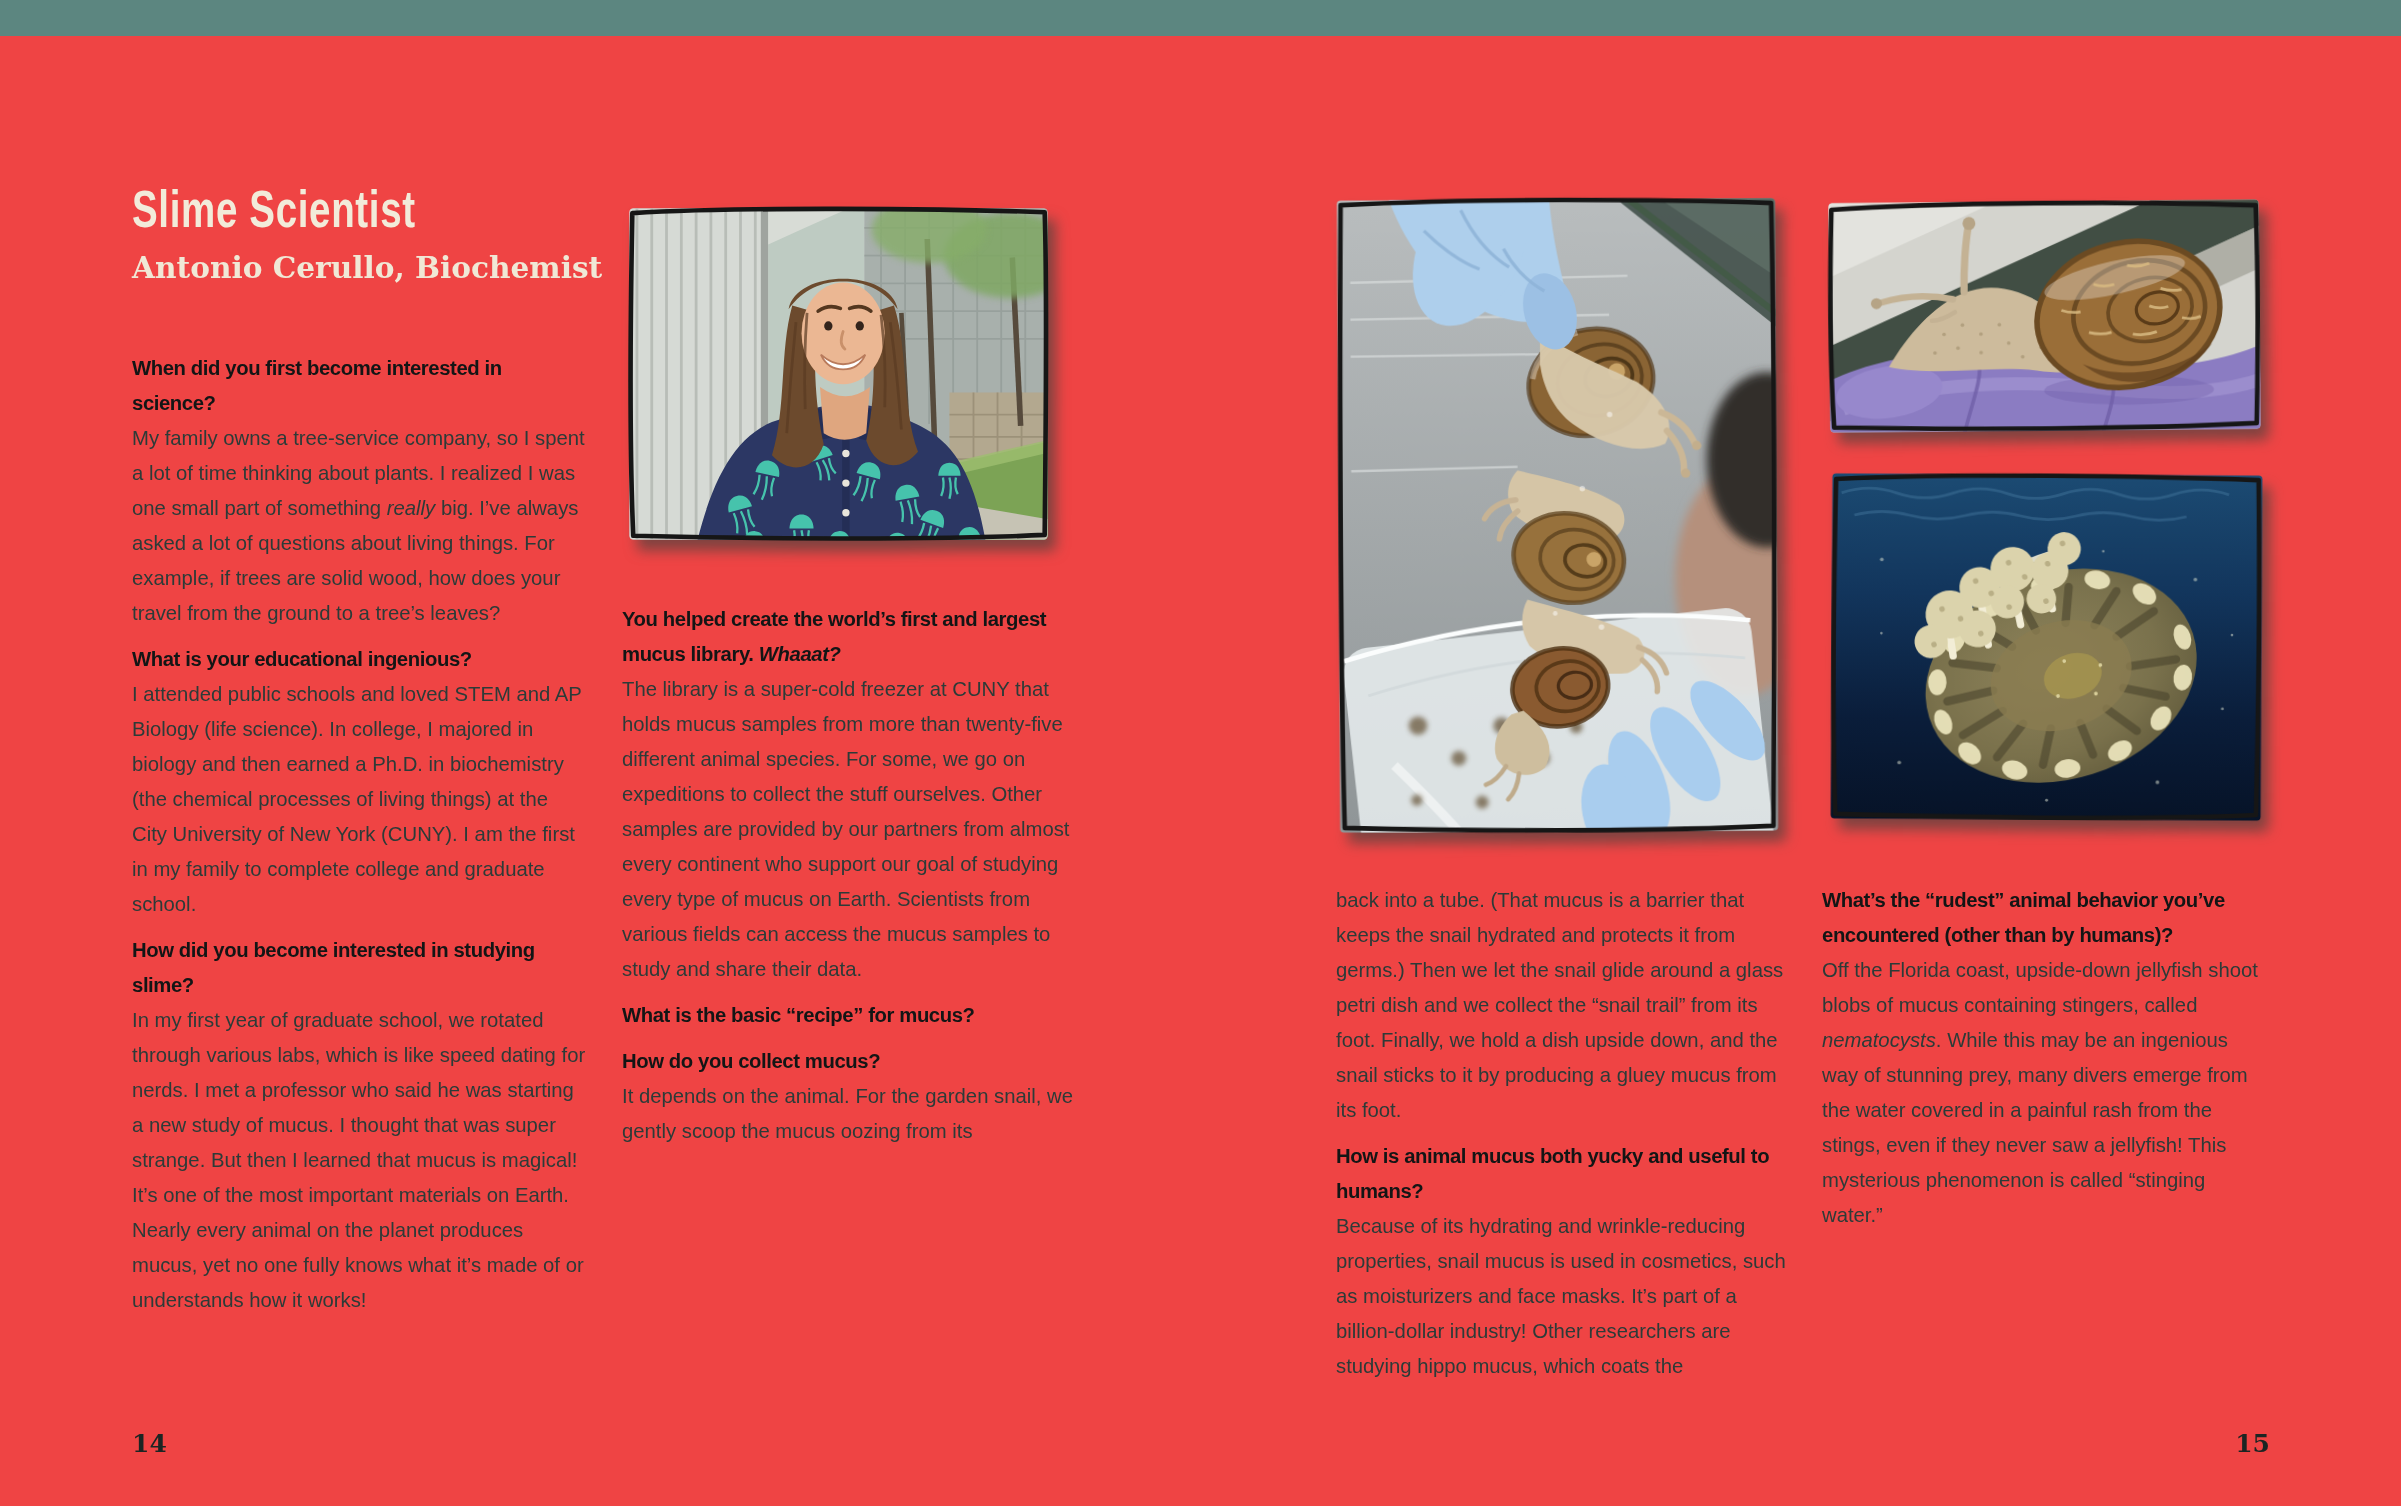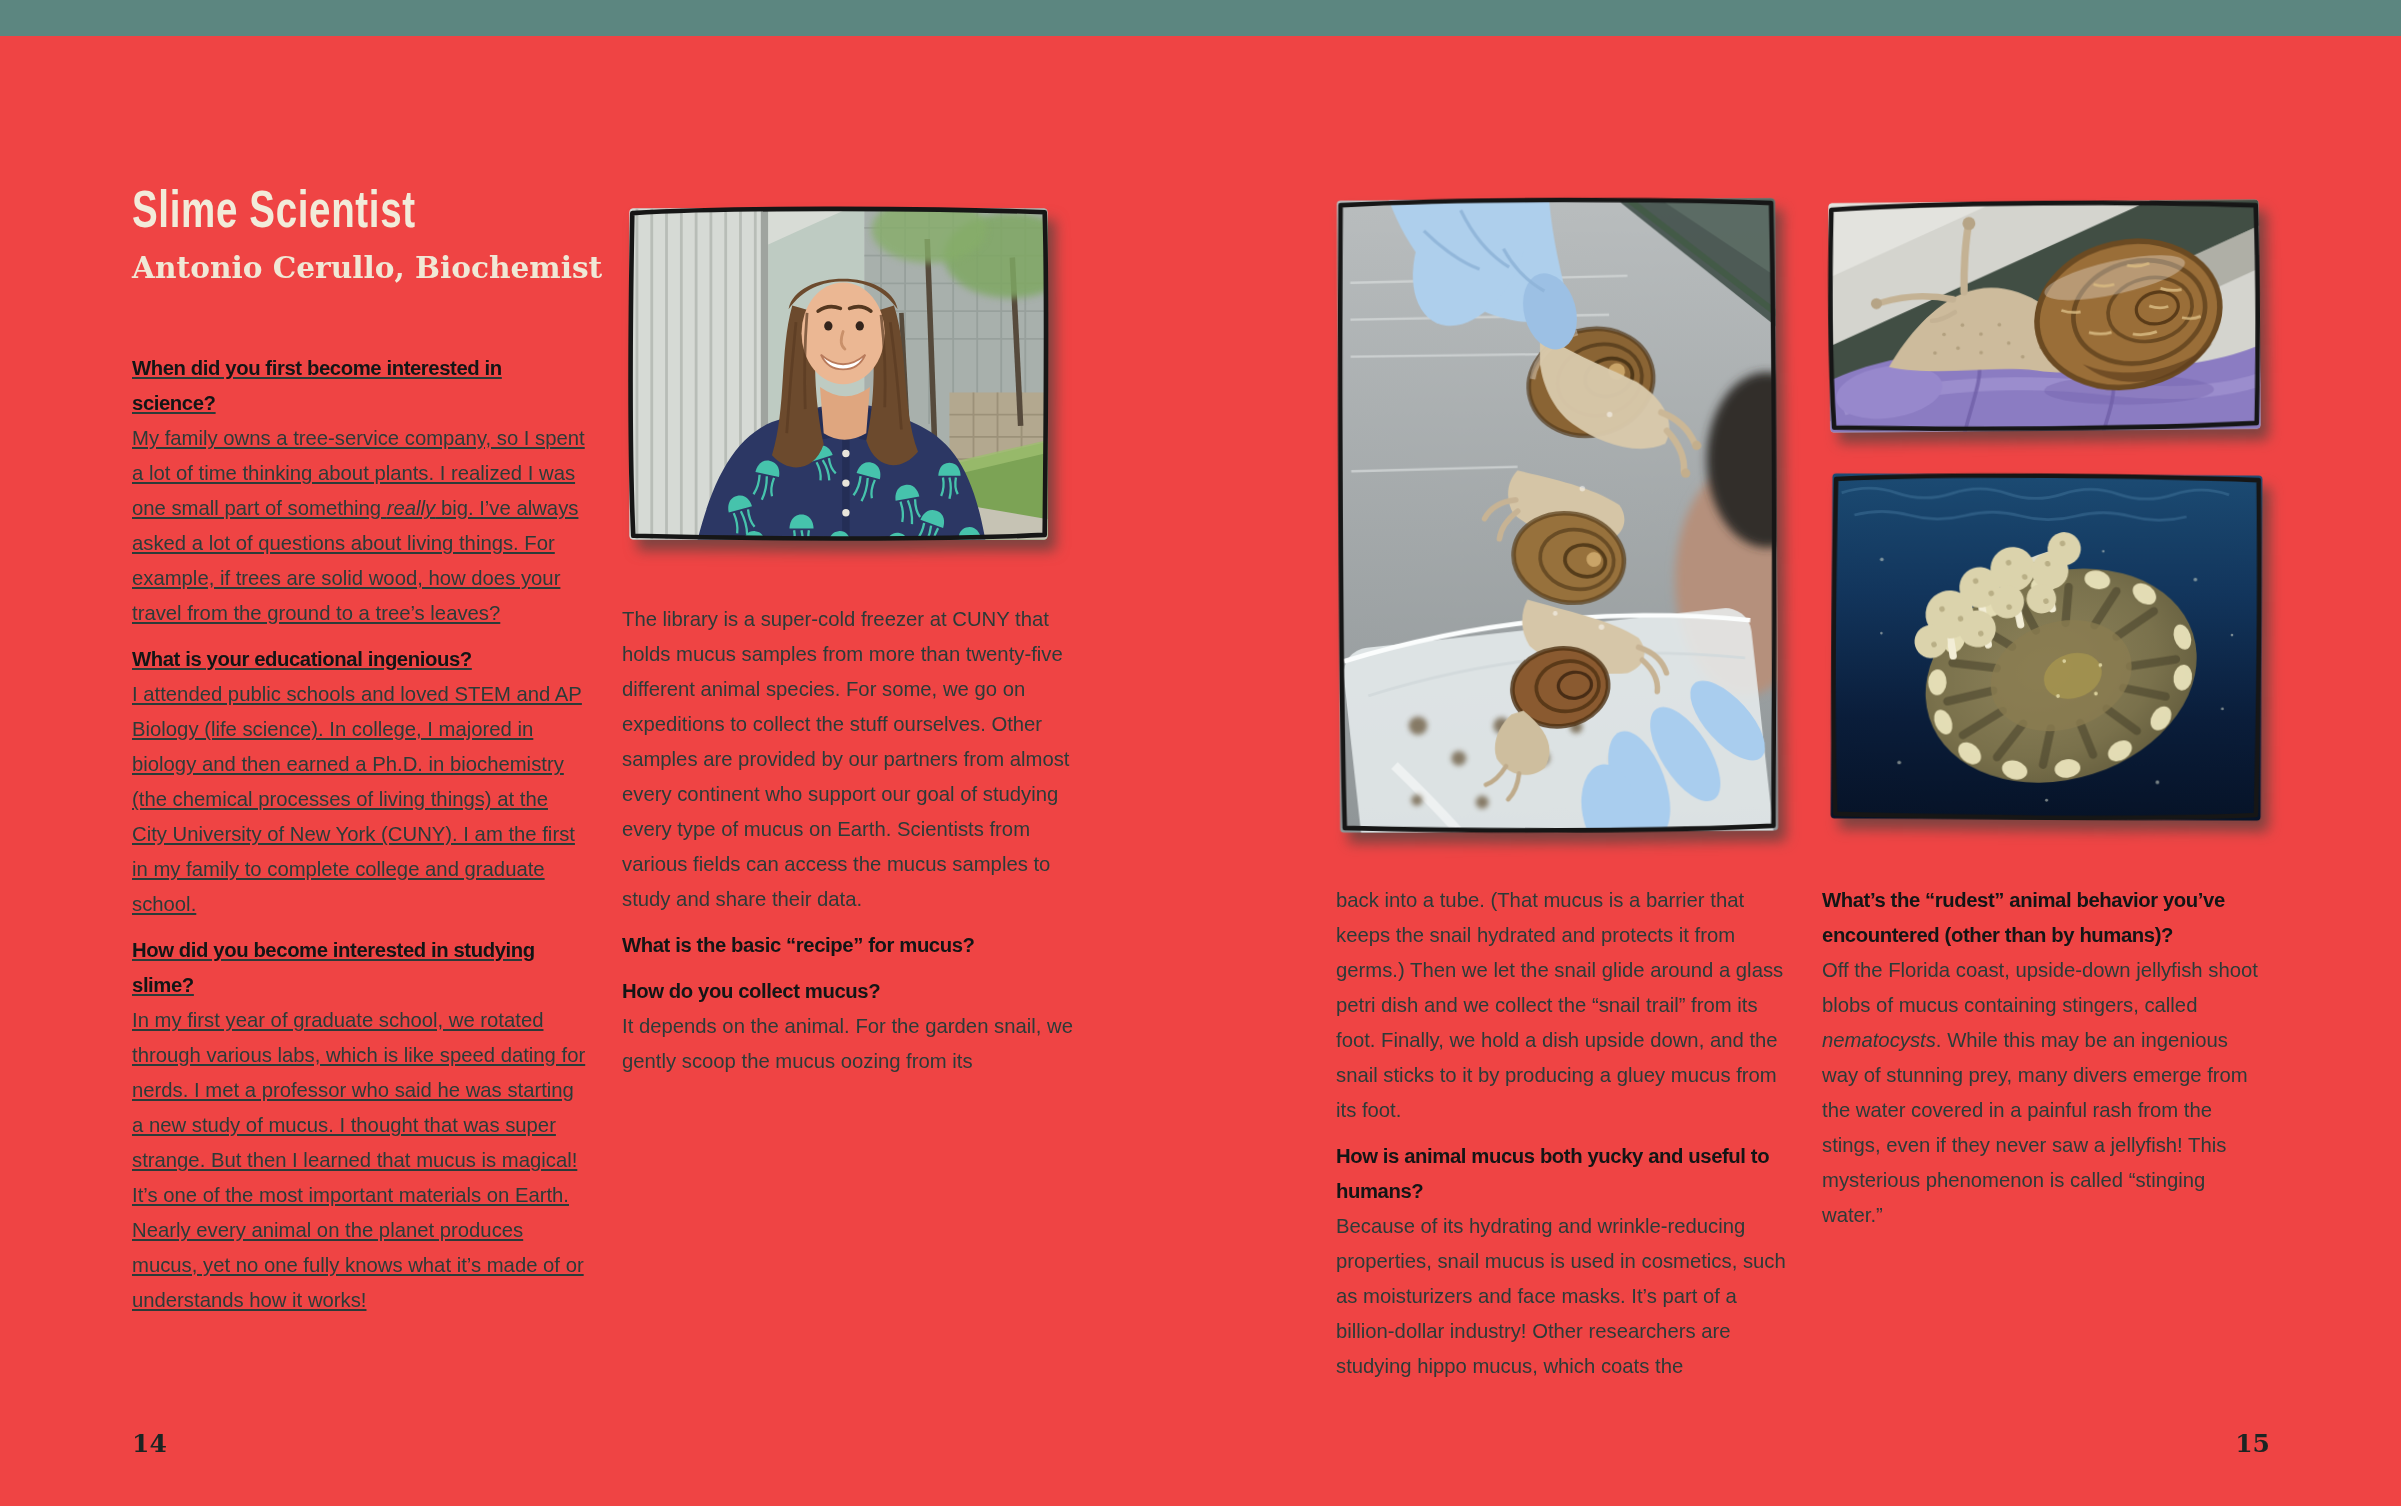--- a/index.html
+++ b/index.html
@@ -11,21 +11,21 @@
   h1.title{
     margin:0;font-family:"Liberation Sans",sans-serif;font-weight:700;
     font-size:52px;line-height:55px;color:#F2EBDA;letter-spacing:0.9px;
     transform:scaleX(0.74);transform-origin:0 0;white-space:nowrap;
   }
   h2.subtitle{
     margin:13px 0 0 0;font-family:"DejaVu Serif",serif;font-weight:600;
     font-size:29.6px;line-height:35px;color:#F0E8D6;white-space:nowrap;
   }
   .col{position:absolute;font-size:20.3px;line-height:35px;color:#2C3B38;}
-  .col1{left:132px;top:315px;width:454px;text-decoration:underline;}
+  .col1{left:132px;top:315px;width:454px;}
   .col2{left:622px;top:566px;width:456px;}
   .col3{left:1336px;top:847px;width:453px;}
   .col4{left:1822px;top:847px;width:447px;}
   p.q{margin:11px 0 0 0;font-weight:700;color:#131515;letter-spacing:-0.4px;}
   p.q:first-child{margin-top:0;}
   p.a{margin:0;}
   .it{font-style:italic;}
   .pagenum{
     position:absolute;top:1393px;font-family:"DejaVu Serif",serif;
     font-weight:700;font-size:25px;color:#1B2523;
@@ -197,20 +197,21 @@
           <path d="M210,118 q11,-8 24,-3 M244,115 q13,-5 23,3" stroke="#54371F" stroke-width="4" fill="none" stroke-linecap="round"></path>
           <path d="M237,140 q-5,14 2,19" stroke="#C9906A" stroke-width="3" fill="none" stroke-linecap="round"></path>
           <path d="M213,165 q24,21 48,0 q-7,16 -24,16 q-17,0 -24,-16 Z" fill="#FFFFFF" stroke="#B97B5C" stroke-width="2"></path>
         </g>
       </g>
       <path d="M9,12 C120,5 340,7 455,11 C458,100 456,260 455,360 C330,366 130,364 10,361 C6,270 7,120 9,12 Z" fill="none" stroke="#161616" stroke-width="5" stroke-linejoin="round"></path>
     </svg>
   </figure>
 
   <div class="col col2">
+    <p class="q"><span>You helped create the world’s first and largest mucus library. </span><span class="it">Whaaat?</span></p>
     <p class="a">The library is a super-cold freezer at CUNY that holds mucus samples from more than twenty-five different animal species. For some, we go on expeditions to collect the stuff ourselves. Other samples are provided by our partners from almost every continent who support our goal of studying every type of mucus on Earth. Scientists from various fields can access the mucus samples to study and share their data.</p>
     <p class="q">What is the basic “recipe” for mucus?</p>
     <p class="q">How do you collect mucus?</p>
     <p class="a">It depends on the animal. For the garden snail, we gently scoop the mucus oozing from its</p>
   </div>
 
   <div class="pagenum pn-left">14</div>
 
   <figure class="photo" id="photo-snails">
     <svg width="449" height="645" viewBox="0 0 486 698">

